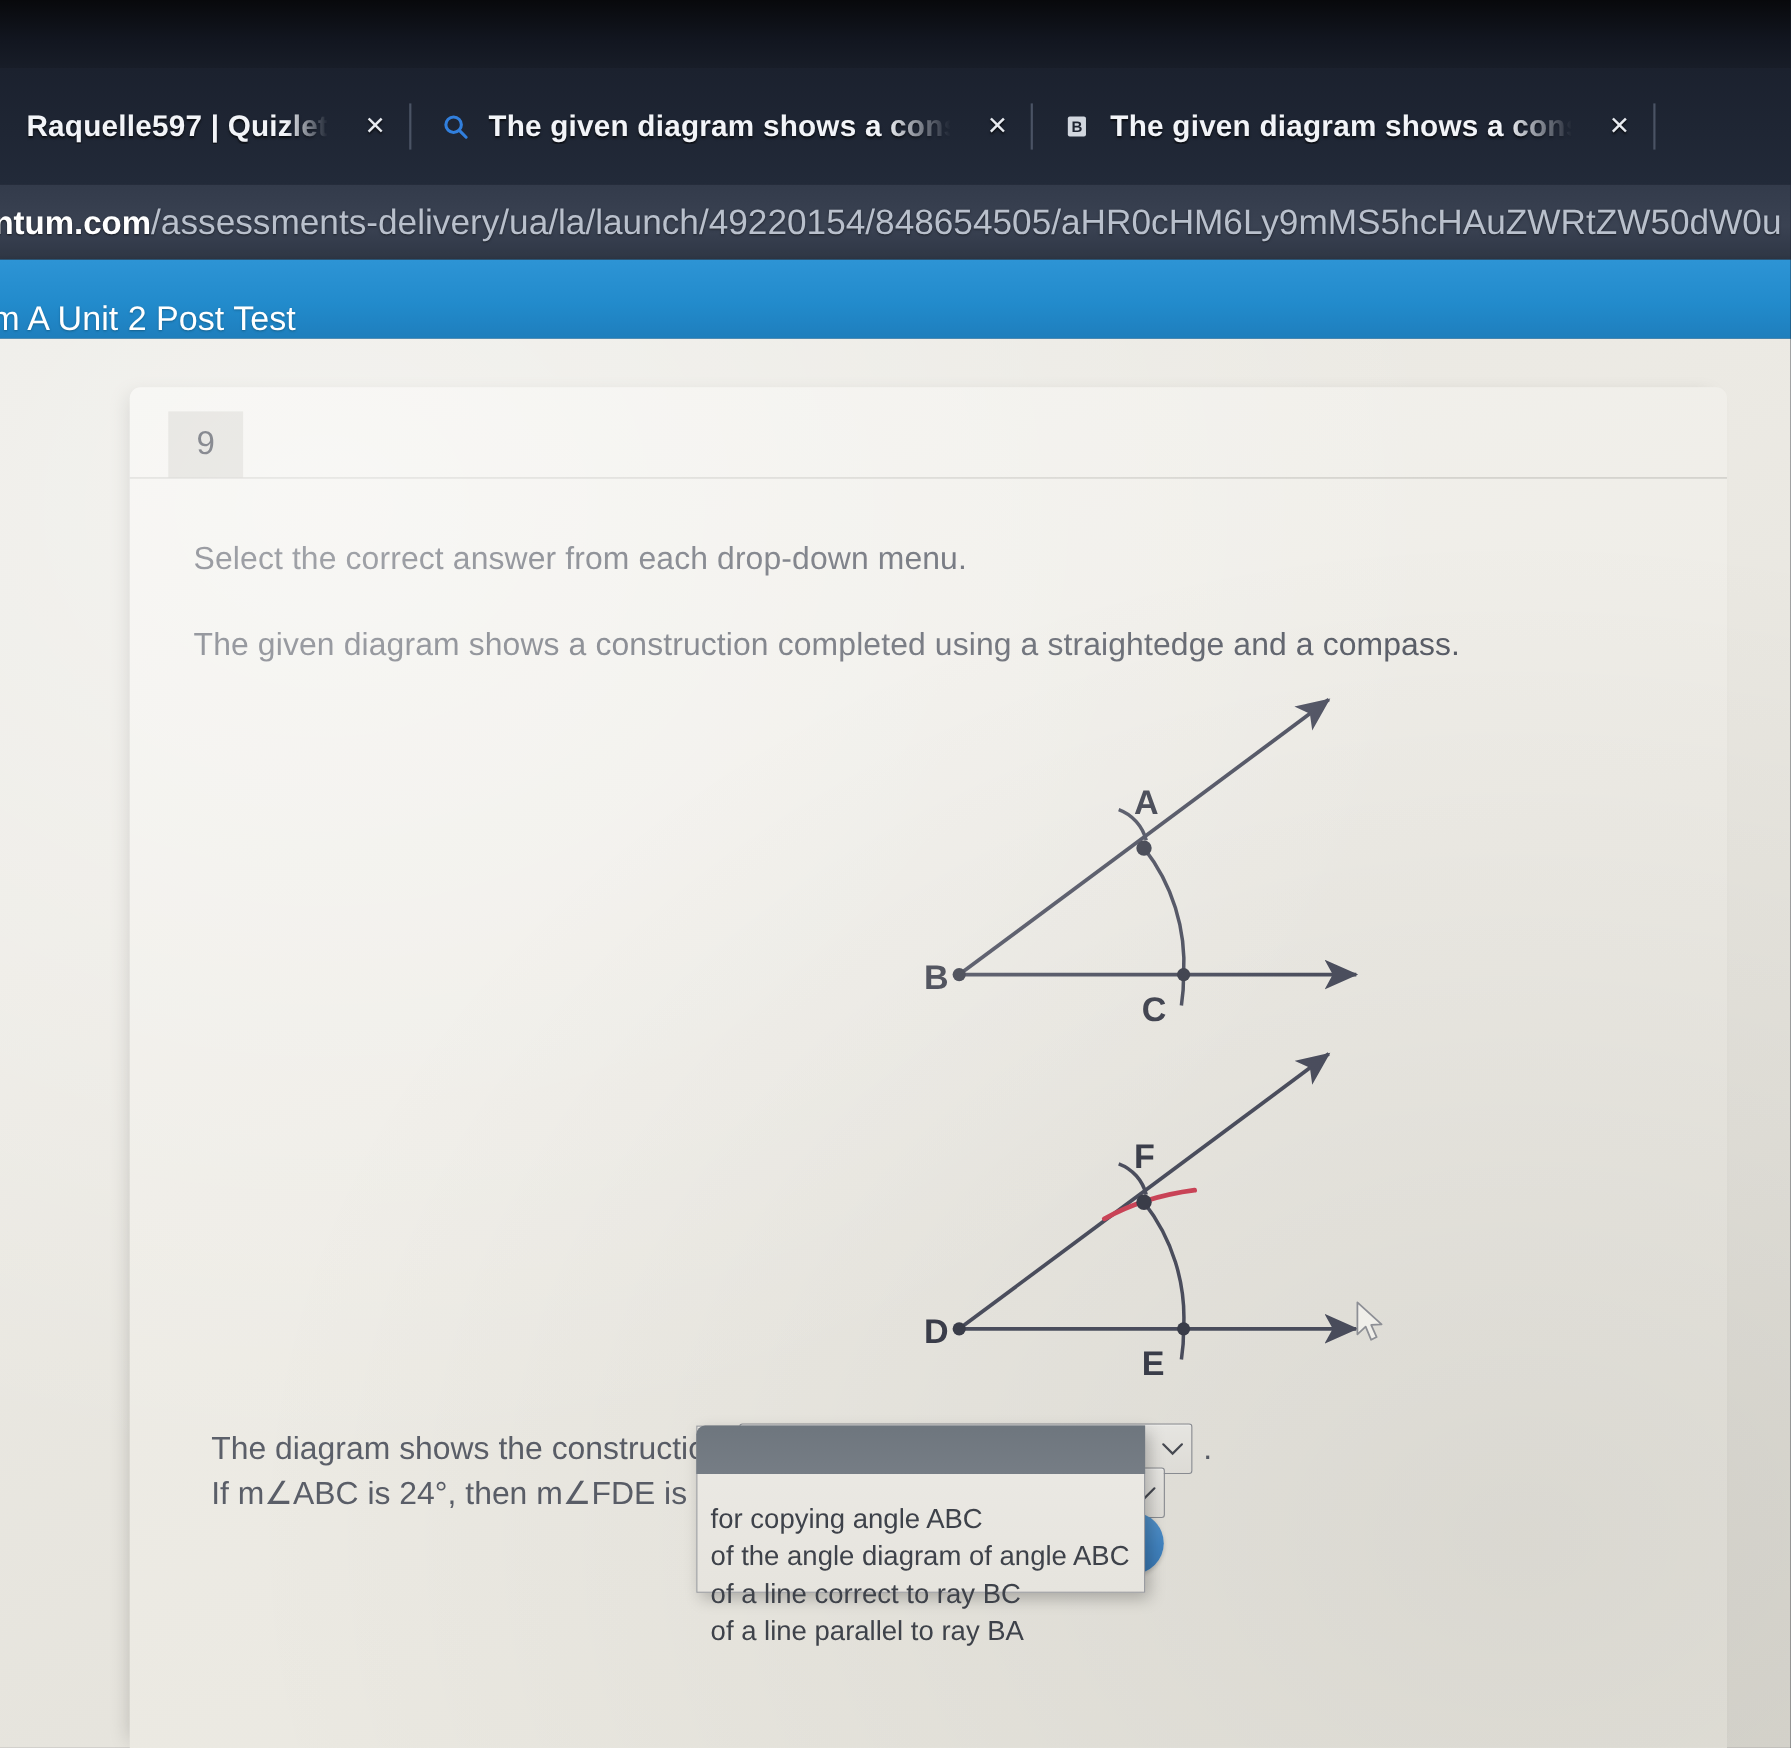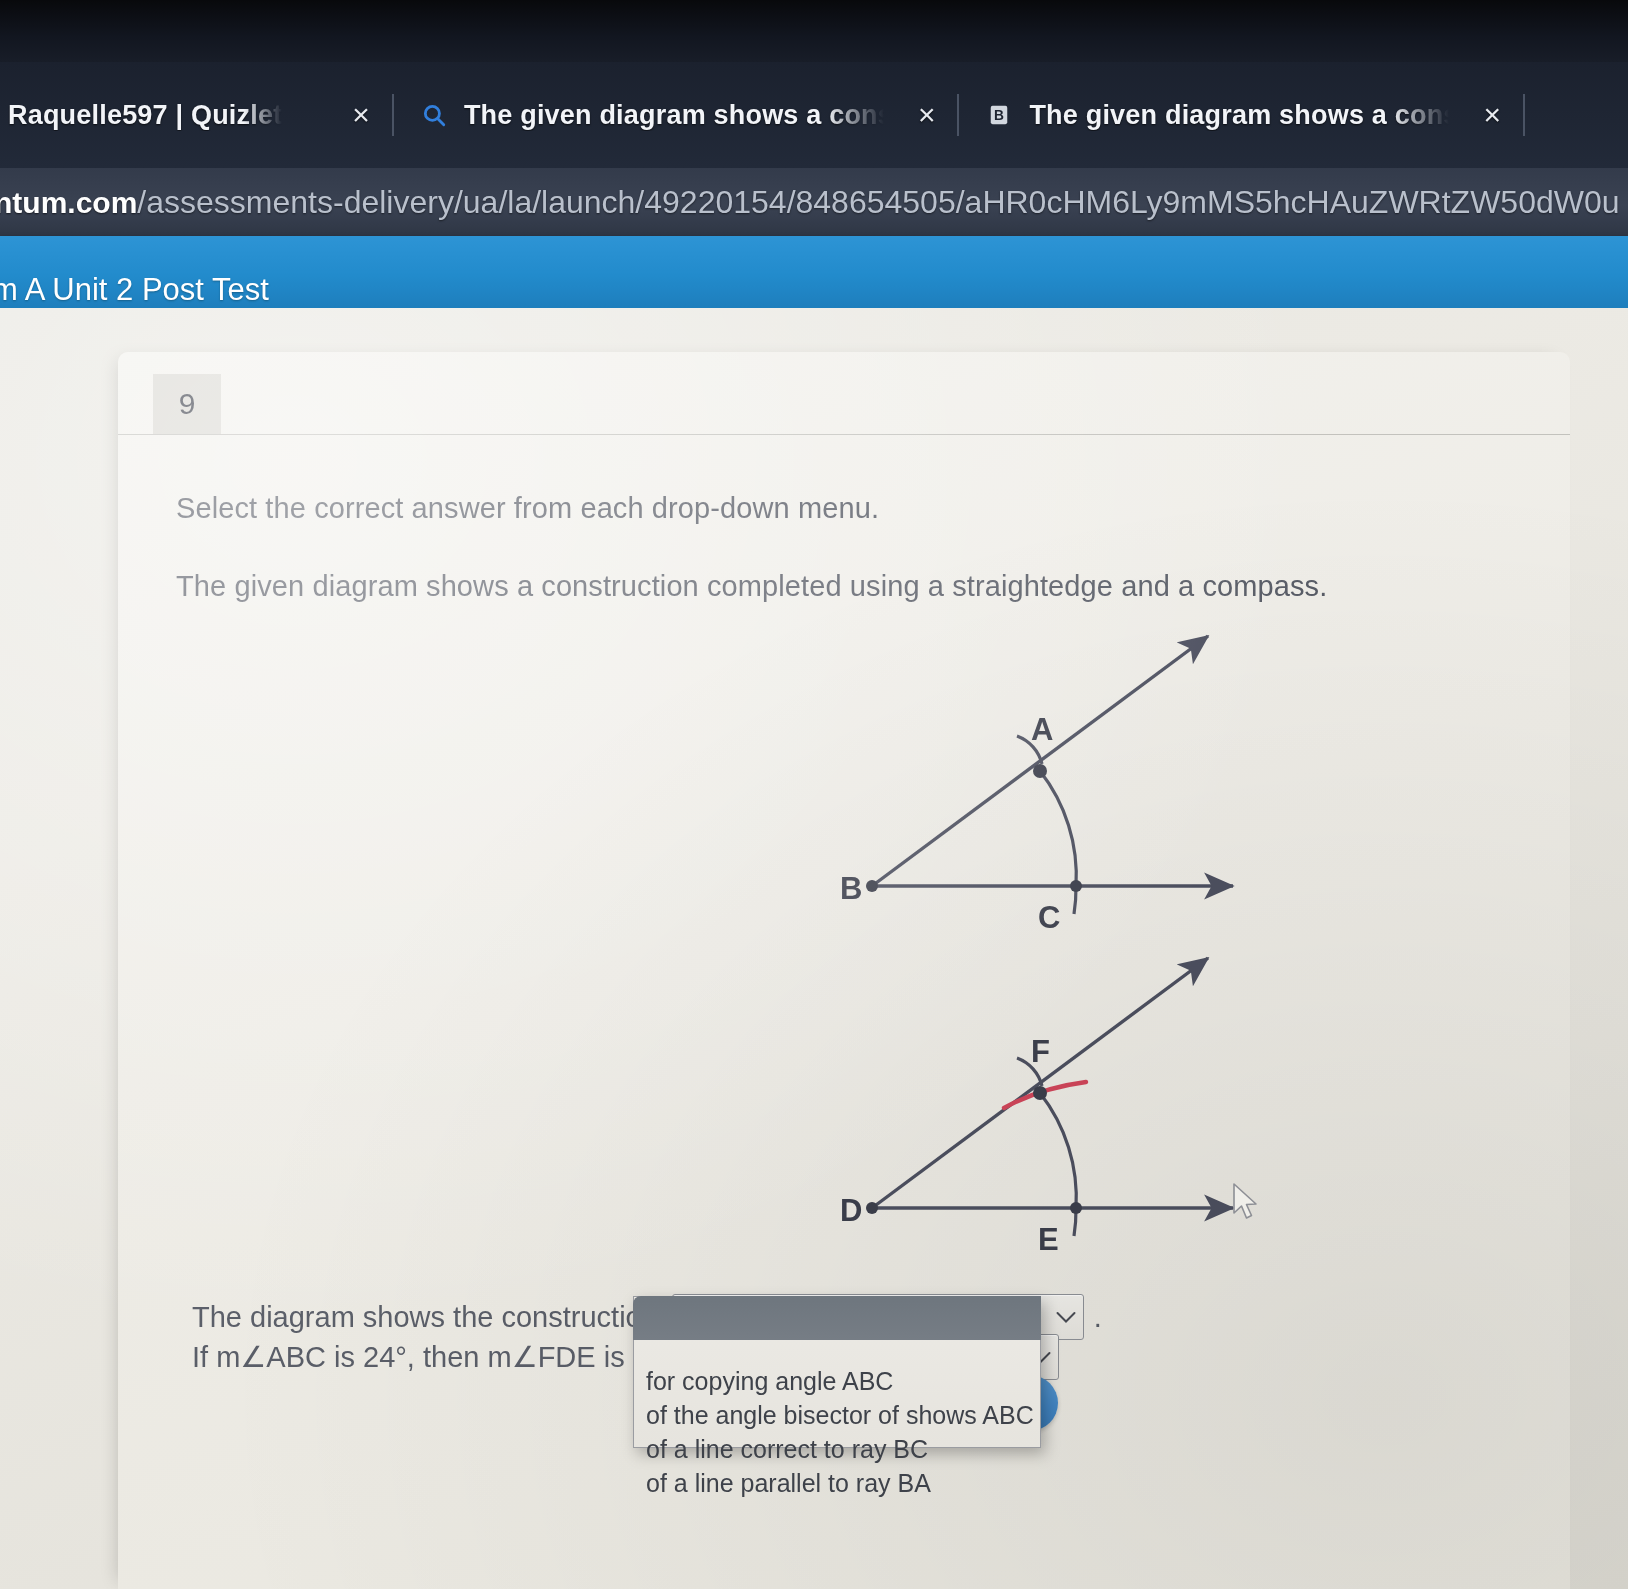--- a/index.html
+++ b/index.html
@@ -202,21 +202,21 @@
 </style>
 </head>
 <body>
 
 <div id="root">
 
   <div class="photo-top"></div>
 
   <div class="tabstrip">
 
-    <div class="tab" style="margin-left:8px;gap:36px;">
+    <div class="tab" style="margin-left:24px;">
       <span class="tab-title">Raquelle597 | Quizlet</span>
       <span class="tab-close">×</span>
     </div>
     <div class="tab-sep"></div>
 
     <div class="tab">
       <span class="tab-favicon fav-search">
         <svg width="26" height="26" viewBox="0 0 24 24" fill="none" stroke="#2f7fe0" stroke-width="2.6">
           <circle cx="10.5" cy="10.5" r="6.5"></circle>
             <line x1="15.5" y1="15.5" x2="21" y2="21" stroke-linecap="round"></line>
@@ -334,21 +334,21 @@
 
     </div>
 
     <div class="nextbtn" style="top:1067px;left:930px;">Next</div>
 
   </div>
 
   <div class="dropdown">
     <div class="dd-list">
       <div class="dd-item">for copying angle ABC</div>
-      <div class="dd-item">of the angle bisector of shows ABC</div>
+      <div class="dd-item">of the angle diagram of angle ABC</div>
       <div class="dd-item">of a line correct to ray BC</div>
       <div class="dd-item">of a line parallel to ray BA</div>
     </div>
   </div>
   <div class="dropdown-selected"></div>
 
   <div class="cursor">
     <svg width="30" height="42" viewBox="0 0 30 42">
       <path d="M2,2 L2,31 L9.5,24 L14.5,36 L19.5,33.5 L14.5,22.5 L24,22 Z" fill="#f0efea" stroke="#8d8f95" stroke-width="1.6" stroke-linejoin="round"></path>
     </svg>

